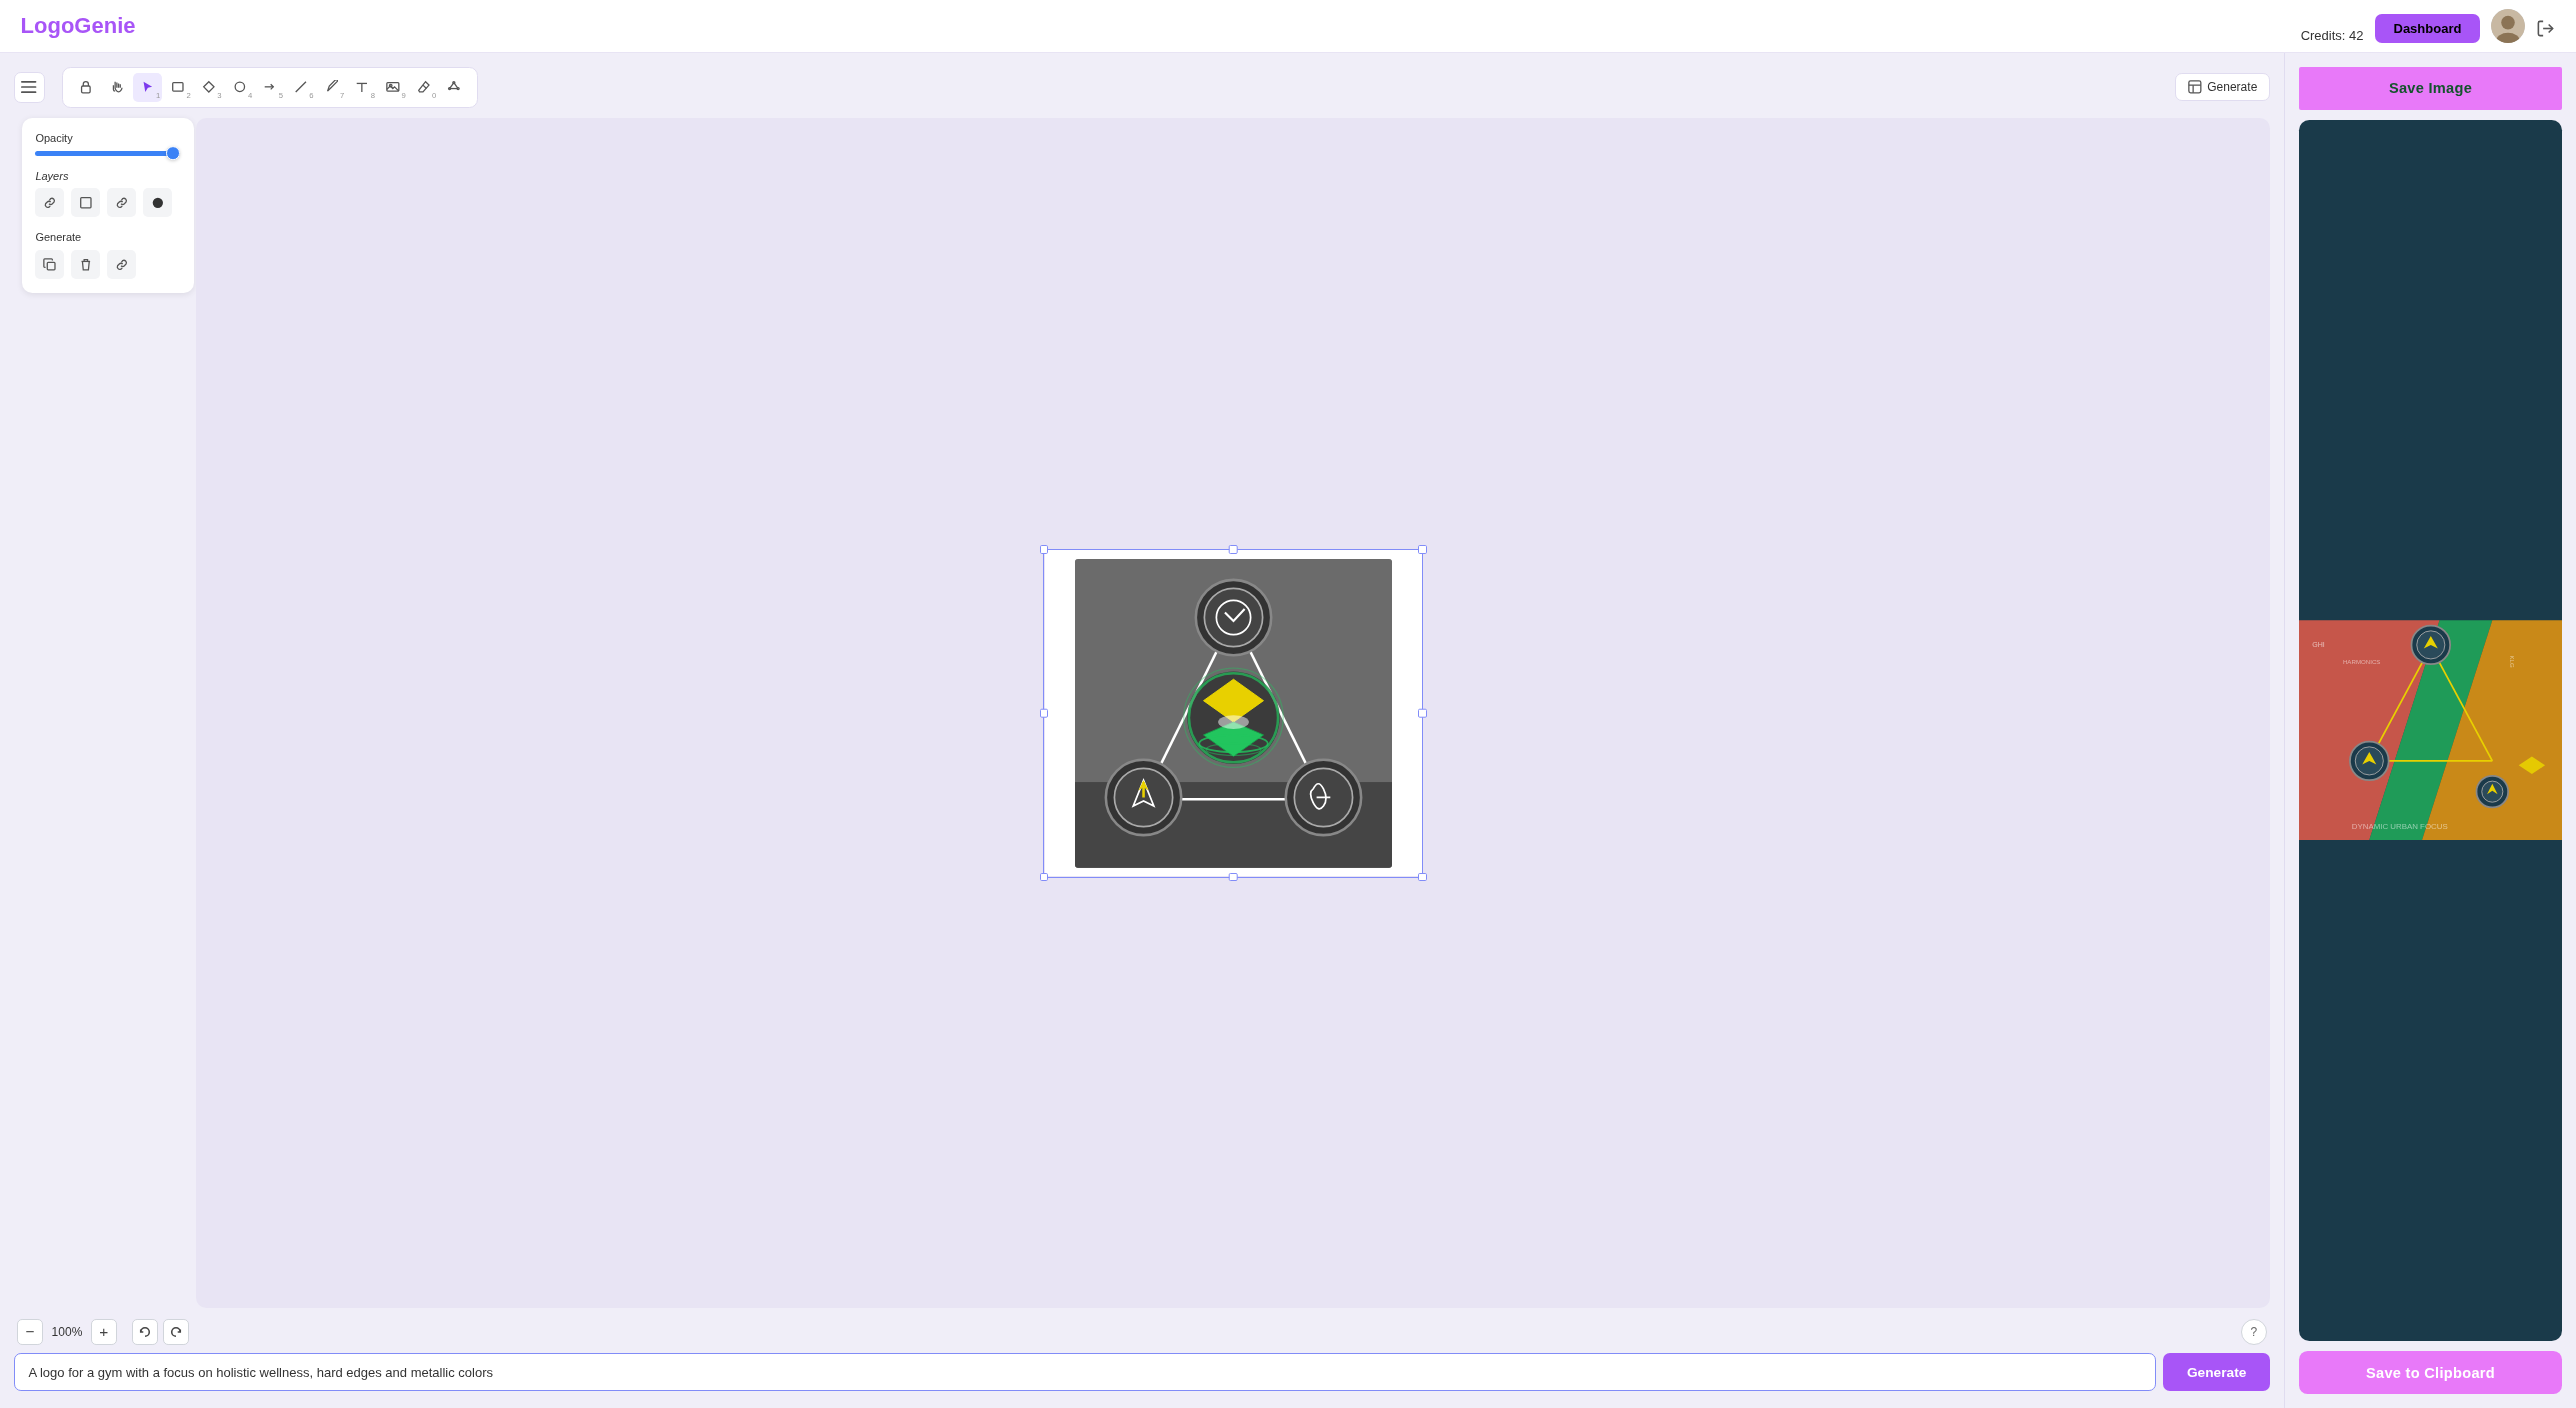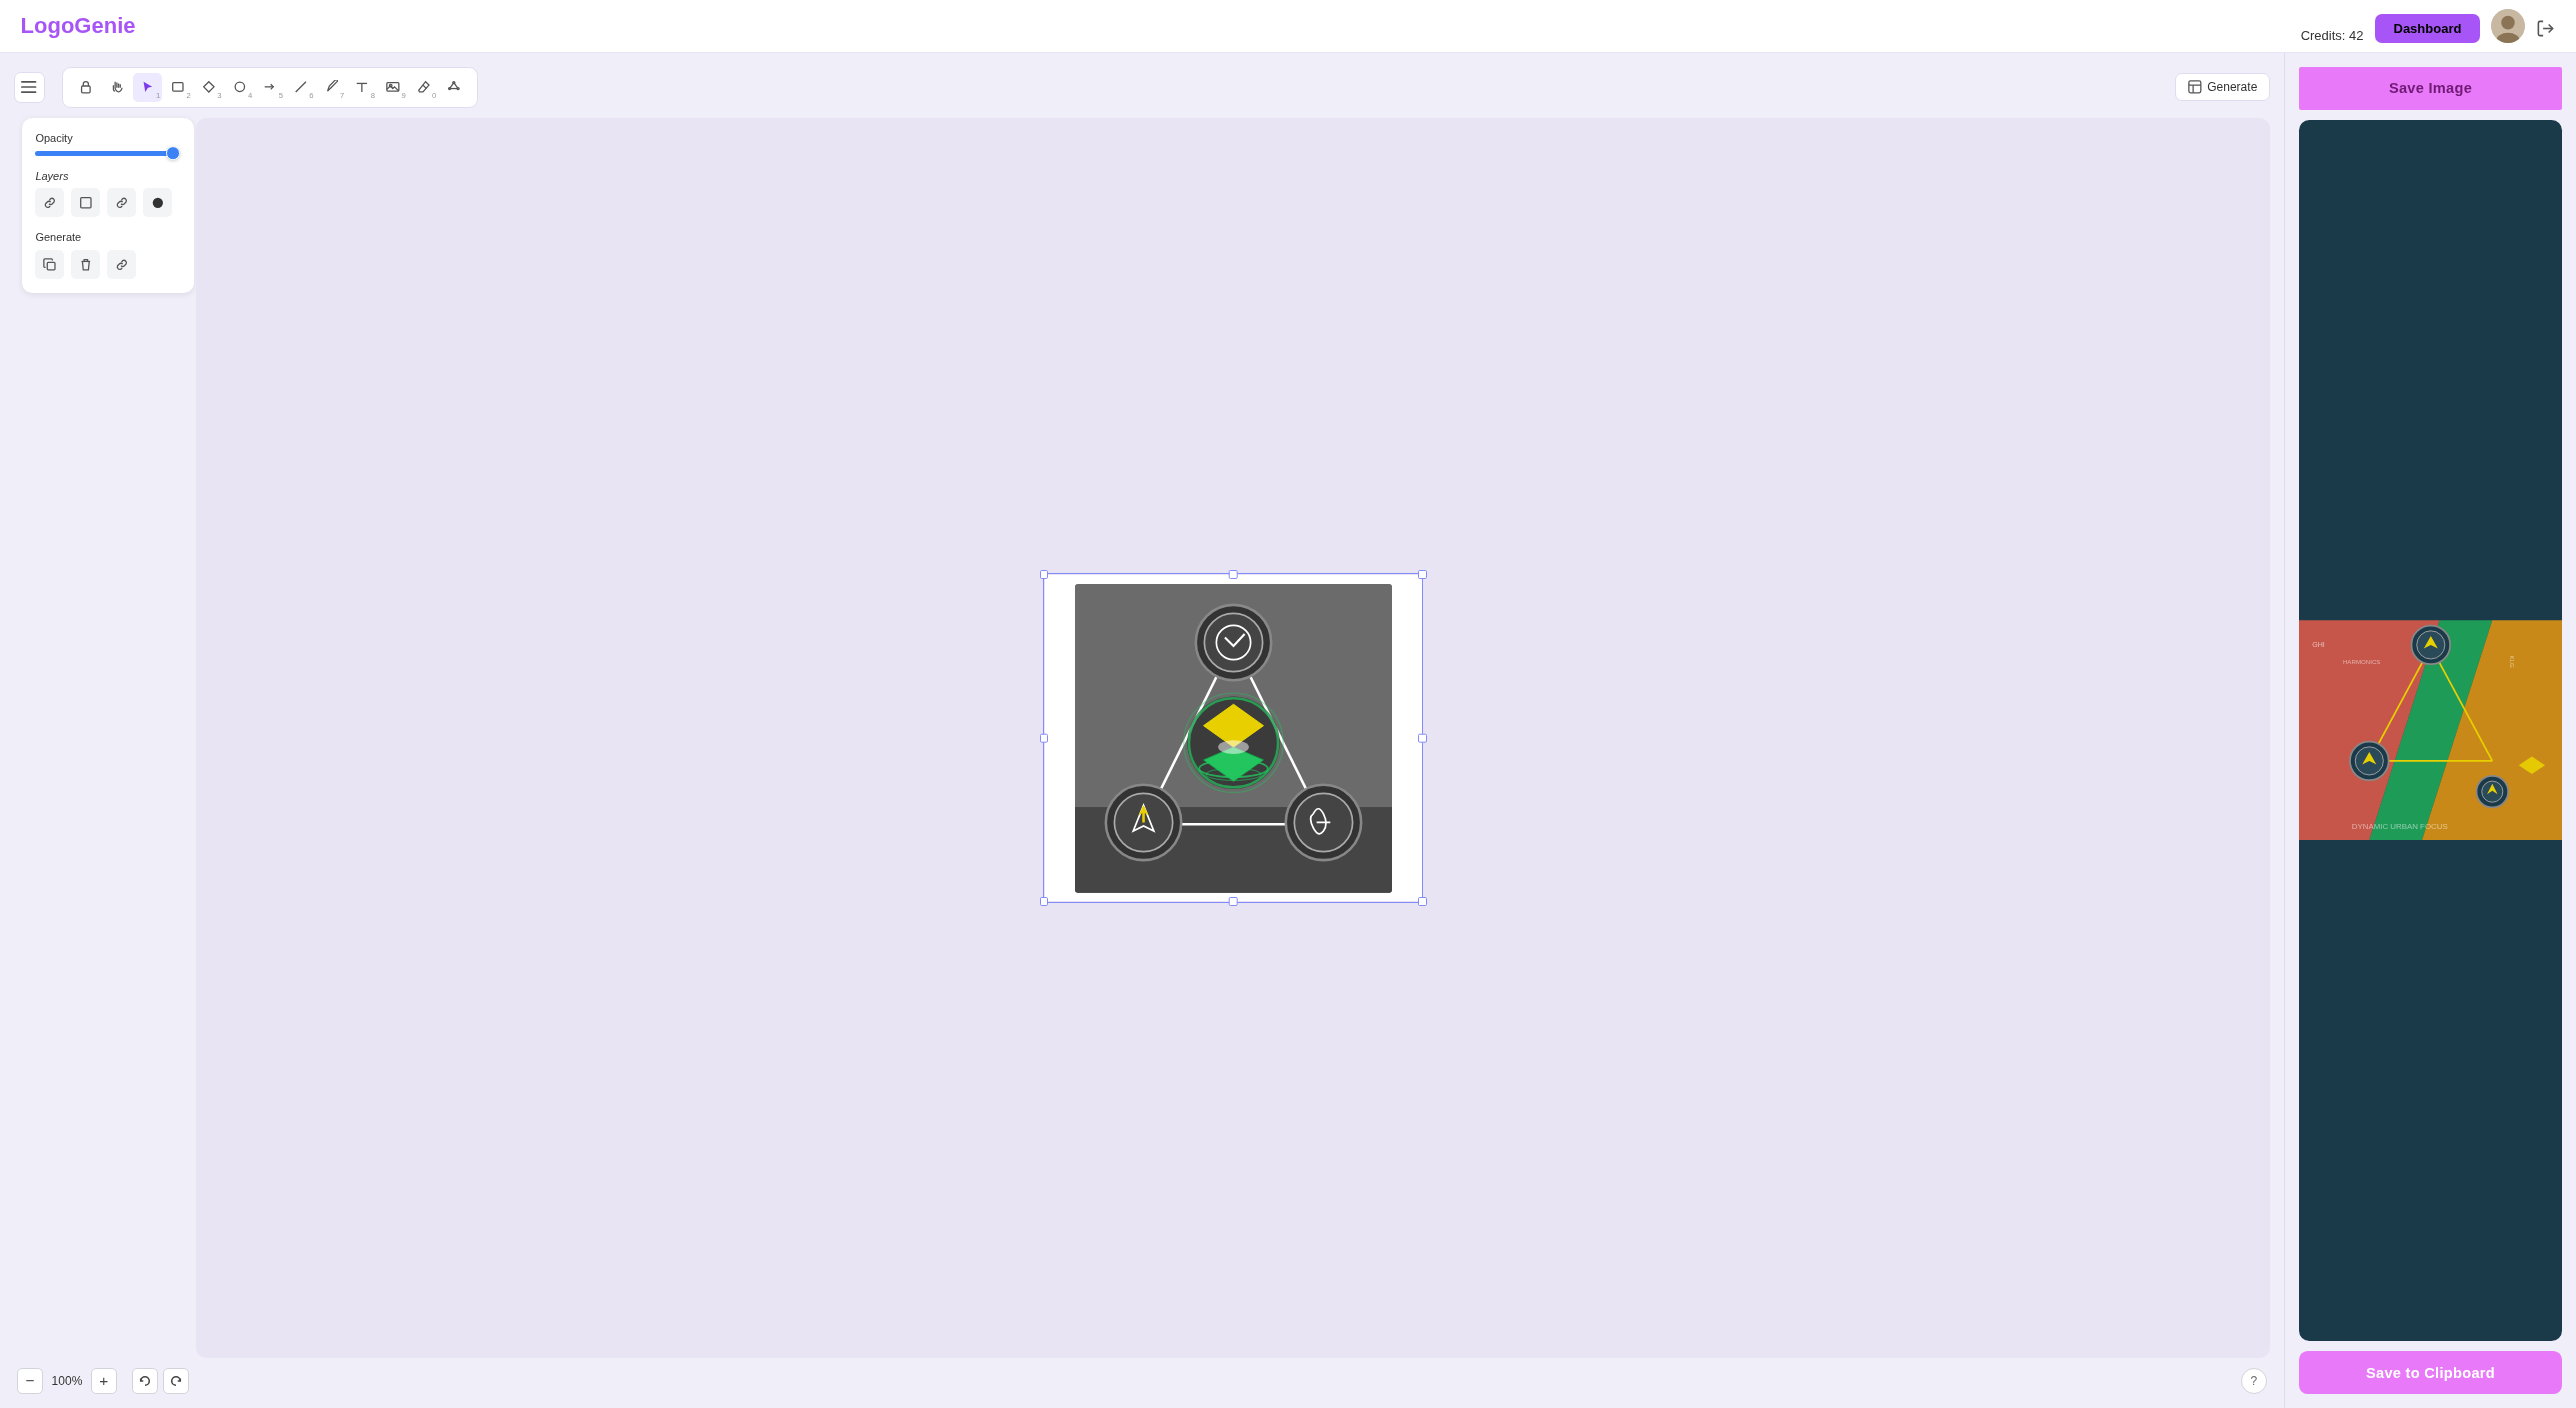--- a/index.html
+++ b/index.html
@@ -174,21 +174,21 @@
       padding: 10.3px 24px; font-size: 13.7px; font-weight: 600; cursor: pointer;
       white-space: nowrap;
     }
 
     
     .right-panel {
       width: 292px; background: #f0eef8; display: flex; flex-direction: column;
       padding: 13.7px; gap: 10.3px; border-left: 0.9px solid #e0dcf0;
     }
     .save-image-btn {
-      background: #e879f9; color: #701a75; border: none; border-radius: 2px;
+      background: #e879f9; color: #14532d; border: none; border-radius: 2px;
       padding: 13.7px; font-size: 14.6px; font-weight: 600; cursor: pointer;
       width: 100%; letter-spacing: 0.02em;
     }
     .preview-image {
       flex: 1; border-radius: 10.3px; overflow: hidden;
       background: #1a3a4a; display: flex; align-items: center; justify-content: center;
       min-height: 0;
     }
     .copy-btn {
       background: #e879f9; color: #fff; border: none; border-radius: 8.6px;
@@ -481,20 +481,24 @@
             <svg width="12" height="12" viewBox="0 0 14 14" fill="none" stroke="#444" stroke-width="1.8">
               <path d="M12 7a5 5 0 1 0-5 5"></path>
               <polyline points="12,4 12,7 9,7"></polyline>
             </svg>
           </button>
         </div>
       </div>
       <button class="help-btn">?</button>
     </div>
 
+    <div class="prompt-bar">
+      <input class="prompt-input" type="text" value="A logo for a gym with a focus on holistic wellness, hard edges and metallic colors" style="">
+      <button class="generate-btn">Generate</button>
+    </div>
 
   </div>
 
   <div class="right-panel">
     <button class="save-image-btn">Save Image</button>
     <div class="preview-image">
       <svg width="100%" height="100%" viewBox="0 0 300 250" xmlns="http://www.w3.org/2000/svg" style="display:block;">
 
         <rect width="300" height="250" fill="#1a3a4a"></rect>
 

